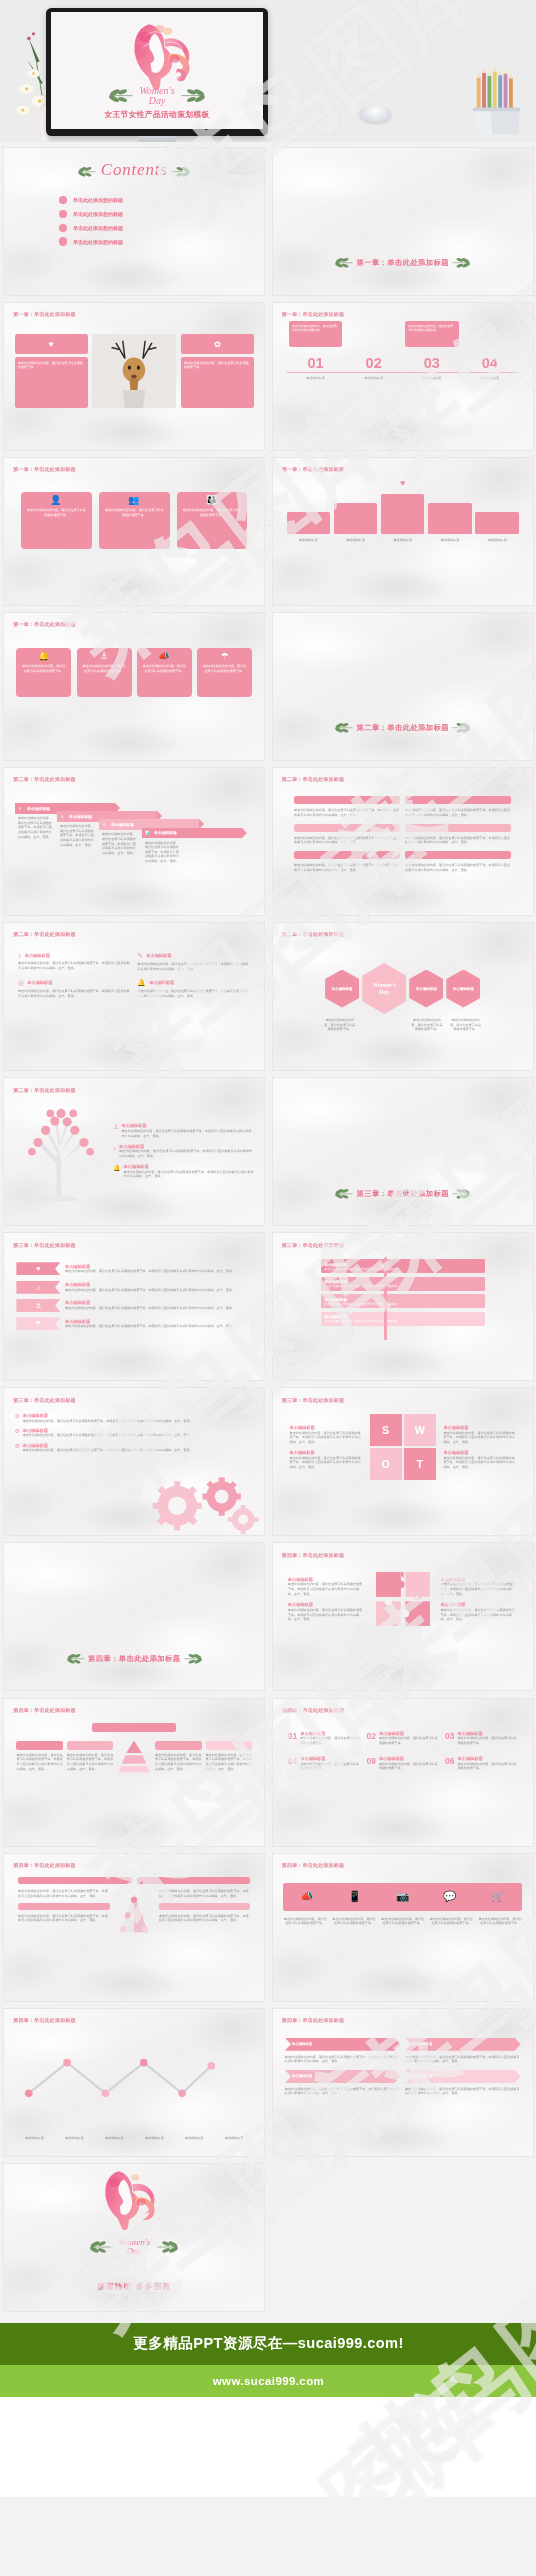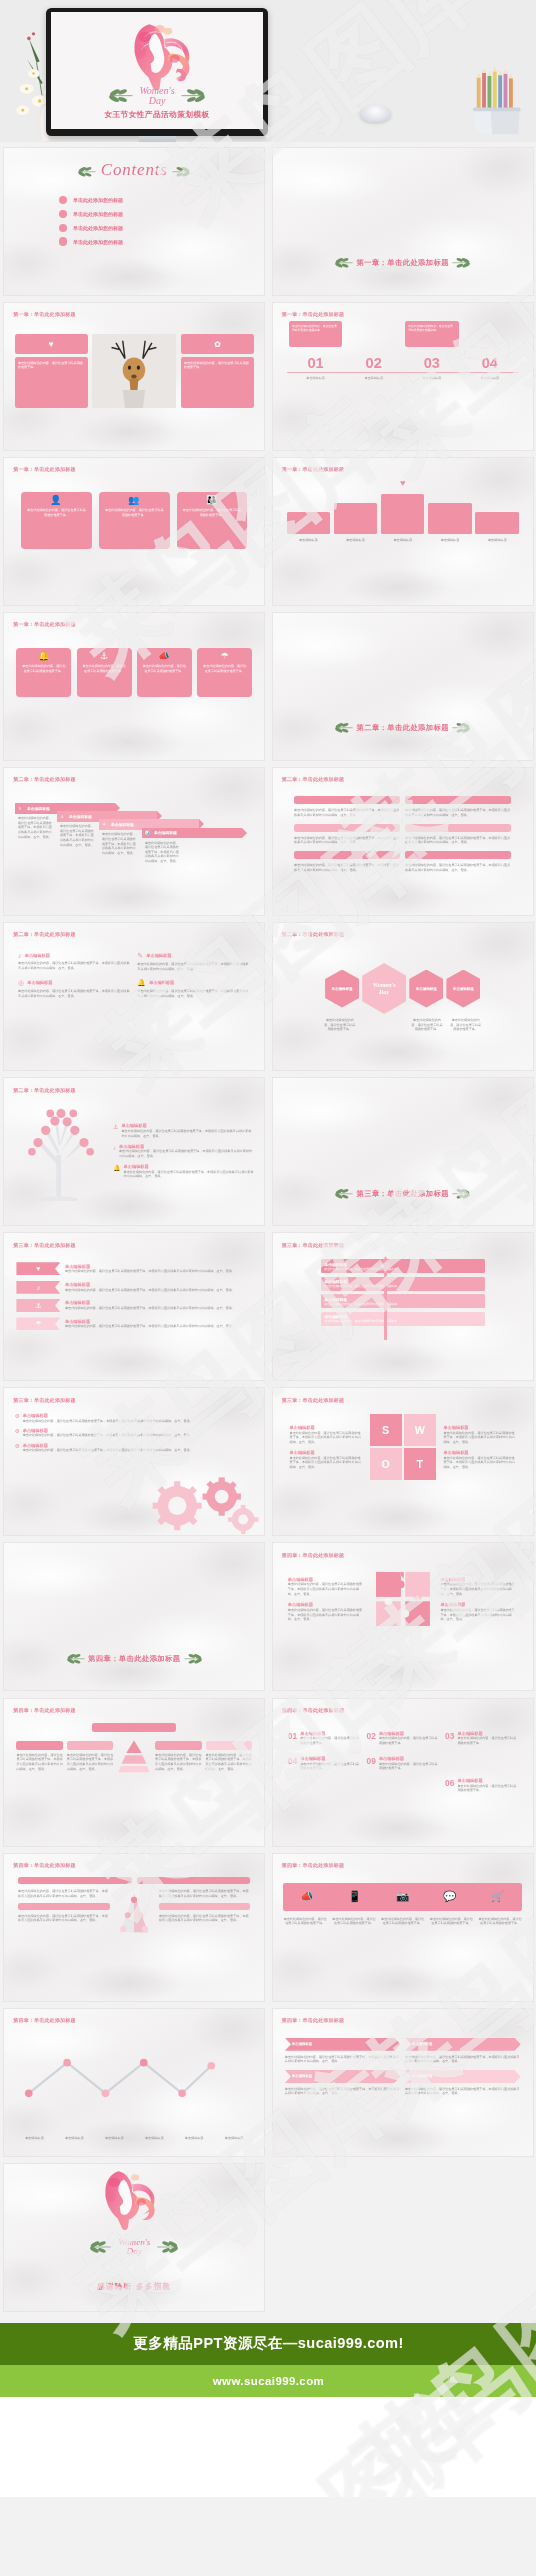--- a/index.html
+++ b/index.html
@@ -1052,21 +1052,21 @@
               <div class="t-bd">单击此处编辑您的内容，建议您在展示时采用微软雅黑字体。</div>
             </div>
           </div>
           <div style="flex:1;display:flex;gap:3.1px;">
             <span style="font-size:8.4px;font-weight:bold;color:#f091a6;">09</span>
             <div>
               <div class="t-ttl txt-pk">单击编辑标题</div>
               <div class="t-bd">单击此处编辑您的内容，建议您在展示时采用微软雅黑字体。</div>
             </div>
           </div>
-          <div style="flex:1;display:flex;gap:3.1px;margin-top:22px;">
+          <div style="flex:1;display:flex;gap:3.1px;">
             <span style="font-size:8.4px;font-weight:bold;color:#f091a6;">06</span>
             <div>
               <div class="t-ttl txt-pk">单击编辑标题</div>
               <div class="t-bd">单击此处编辑您的内容，建议您在展示时采用微软雅黑字体。</div>
             </div>
           </div>
         </div>
       </div>
     </div>
 

